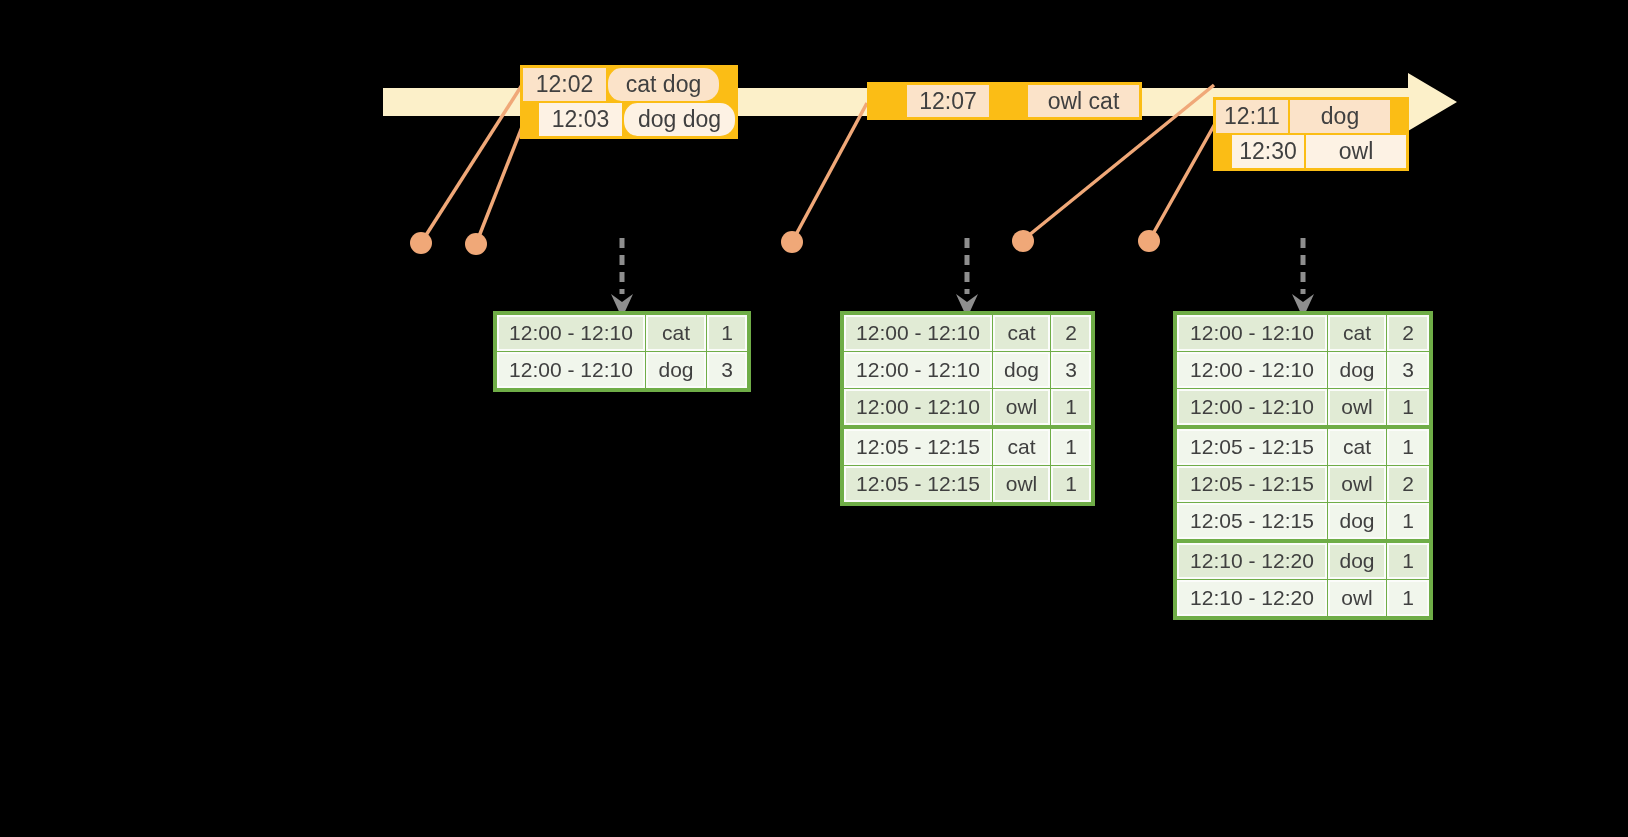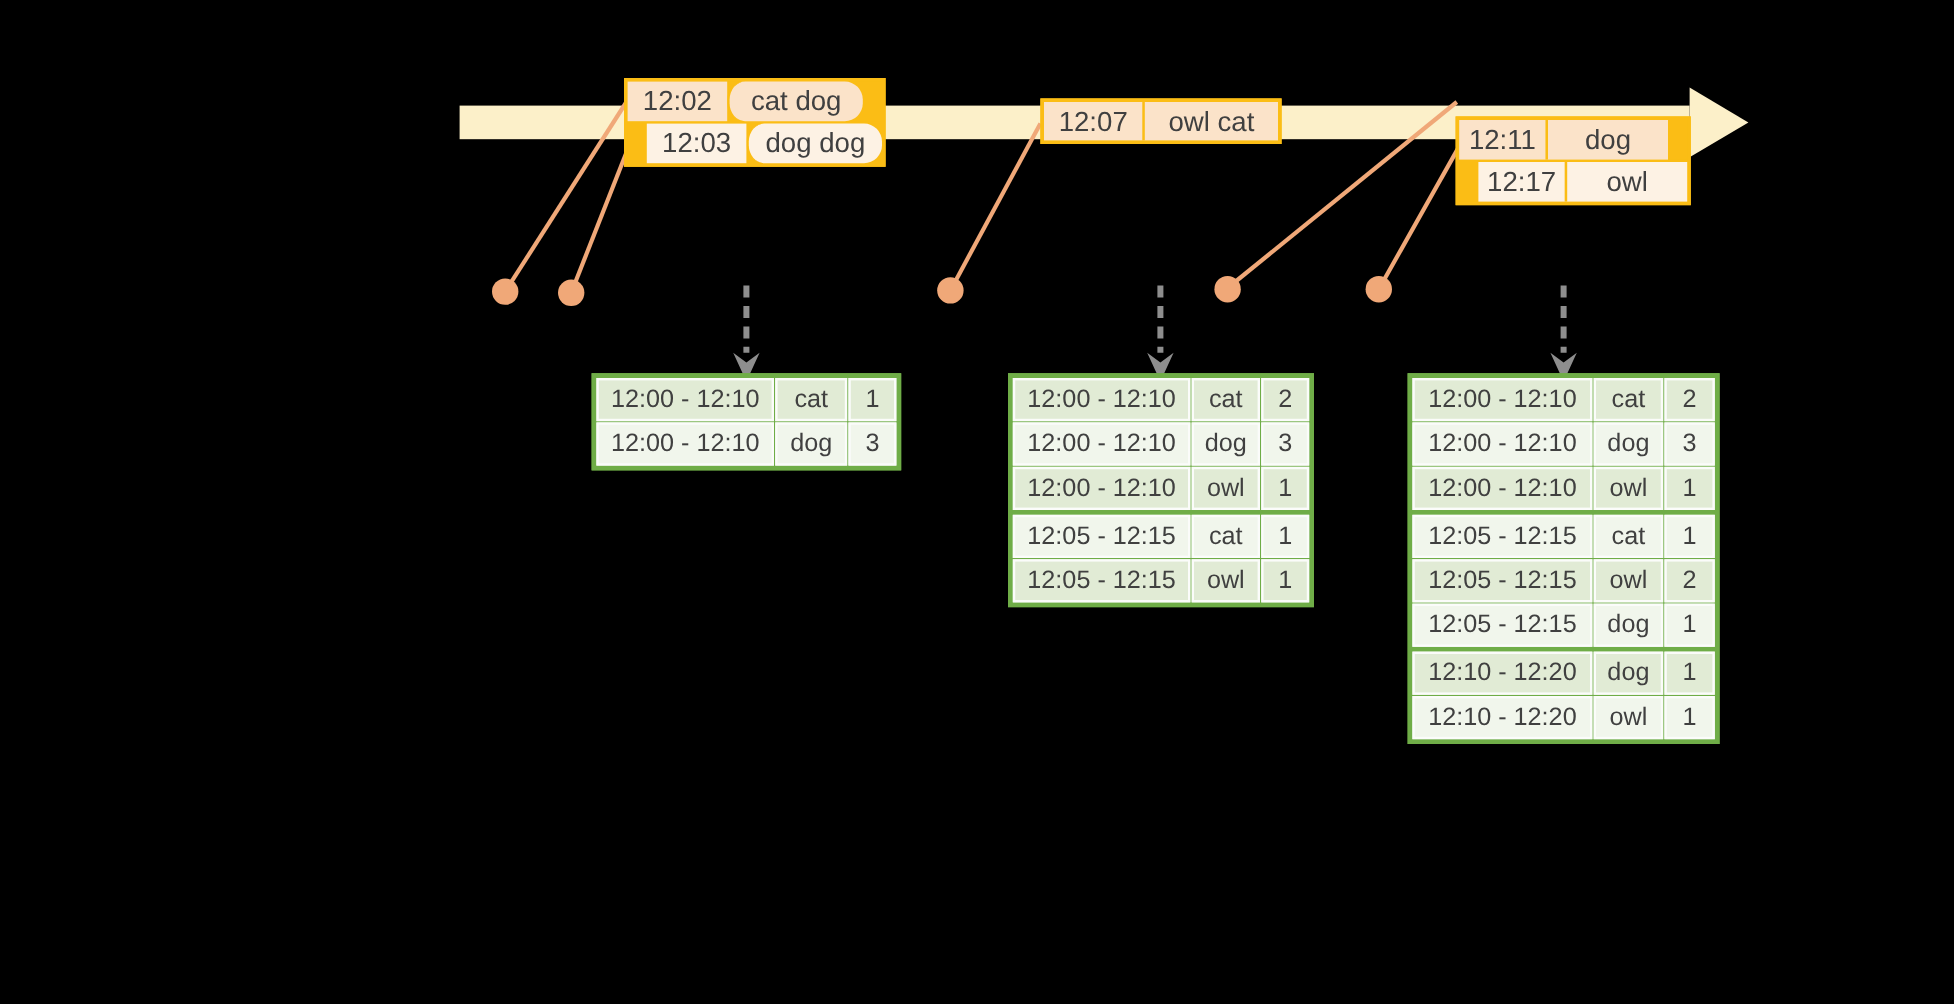--- a/index.html
+++ b/index.html
@@ -21,21 +21,21 @@
   .event-row{display:flex;}
   .event-row + .event-row{border-top:2px solid var(--gold);padding-left:16px;}
   .event-cell{
     display:flex;align-items:center;justify-content:center;
     height:33px;background:var(--peach);
   }
   .event-cell + .event-cell{border-left:2px solid var(--gold);}
   .event-row:nth-child(even) .event-cell{background:var(--cream);}
   #ev1 .t{width:83px;} #ev1 .w{width:113px;border-radius:15px;}
   #ev2 .t{width:82px;} #ev2 .w{width:113px;}
-  #ev2 .event-cell{height:32px;}
+  #ev2 .event-cell{height:32px;margin-left:37px;}
   #ev3 .t{width:72px;} #ev3 .w{width:102px;}
 
   
   .result-table{
     position:absolute;z-index:2;
     display:flex;flex-direction:column;gap:1px;
     border:4px solid var(--green);background:var(--green);
     font-size:21px;
   }
   .result-row{display:flex;gap:1px;background:var(--green);}
@@ -104,21 +104,21 @@
         <div class="event-cell t">12:07</div>
         <div class="event-cell w">owl cat</div>
       </div>
     </div>
   <div id="ev3" class="event-table" style="left:1213px;top:65px;margin-top:32px;">
       <div class="event-row">
         <div class="event-cell t">12:11</div>
         <div class="event-cell w">dog</div>
       </div>
       <div class="event-row">
-        <div class="event-cell t">12:17</div>
+        <div class="event-cell t">12:30</div>
         <div class="event-cell w">owl</div>
       </div>
     </div>
 
   <div id="rt1" class="result-table" style="left:493px;top:311px;">
       <div class="result-row">
         <div class="r-cell win">12:00 - 12:10</div>
         <div class="r-cell word">cat</div>
         <div class="r-cell cnt">1</div>
       </div>

